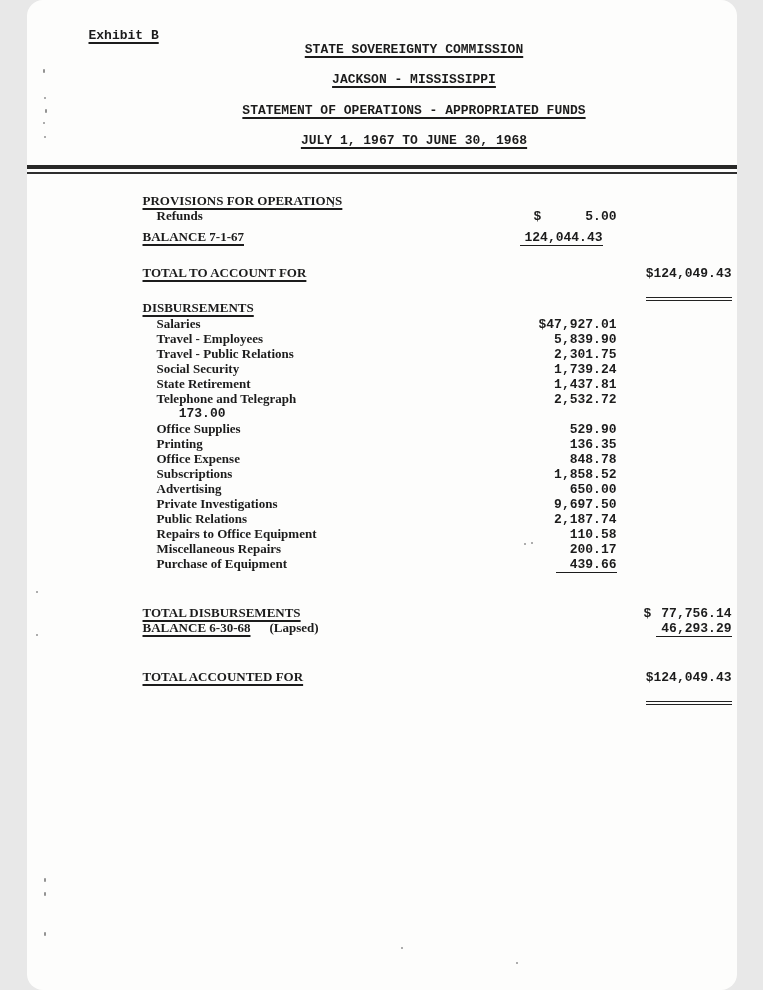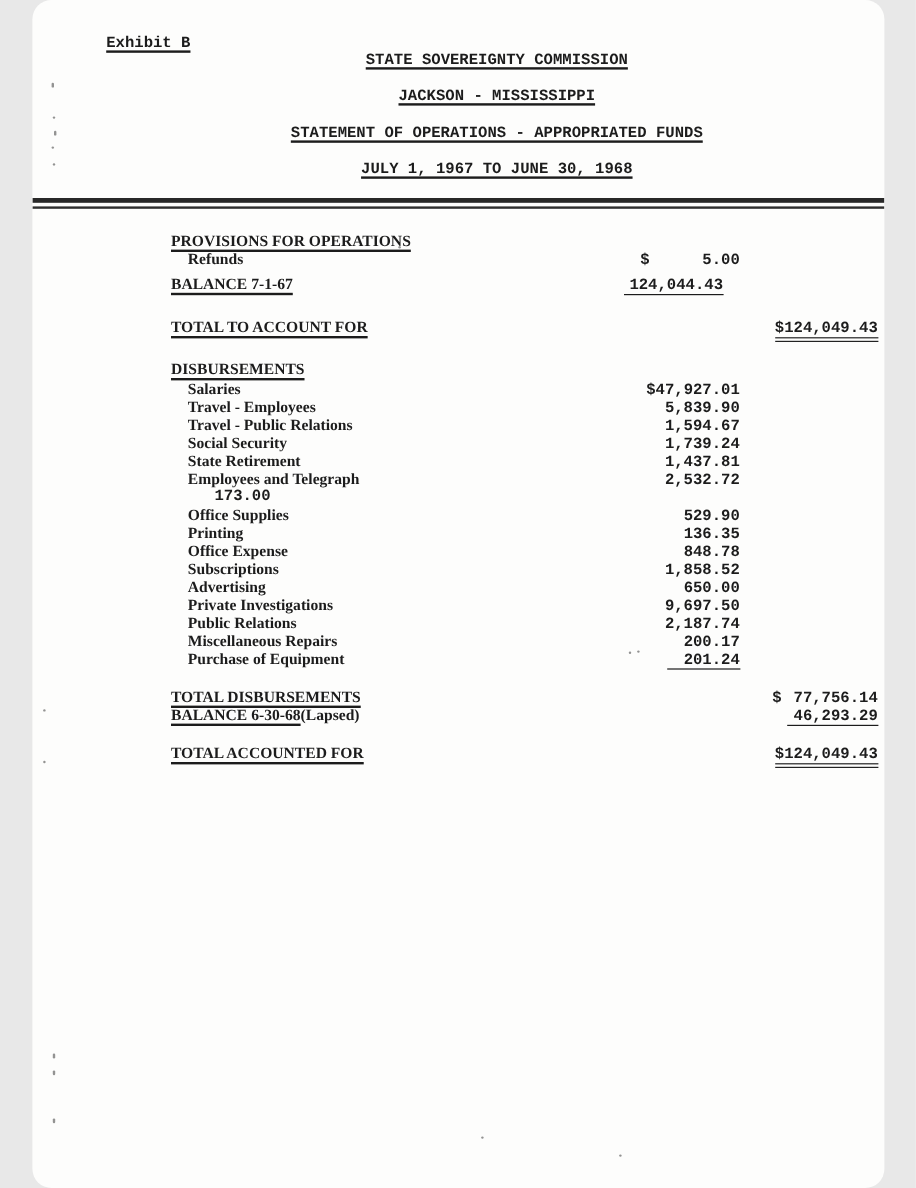--- a/index.html
+++ b/index.html
@@ -37,24 +37,24 @@
   .row{display:flex;align-items:baseline;height:15px;}
   .lbl{width:377px;white-space:nowrap;font-family:Liberation Serif, serif;}
   .ind{padding-left:14px;}
   .mid{display:inline-flex;width:83px;justify-content:flex-end;white-space:nowrap;}
   .rt{display:inline-flex;width:88px;justify-content:flex-end;margin-left:41px;white-space:nowrap;}
   .cur{margin-right:auto;}
   
   .num-u{border-bottom:1.5px solid #1c1c1c;}
   .ext4{padding-left:4px;margin-left:36px;} .ext5{padding-left:5px;} .ext14{padding-left:14px;}
   
-  .dblu{display:inline-block;border-bottom:4px double #222;padding-bottom:0;}
+  .dblu{display:inline-block;border-bottom:4px double #222;padding-bottom:16px;}
   .mt6{margin-top:6px;} .mt21{margin-top:21px;gap:40px;} .mt20{margin-top:20px;}
-  .mt17{margin-top:17px;} .mt1{margin-top:1px;}
-  .suffix{padding-left:0;}
+  .mt17{margin-top:34px;} .mt1{margin-top:1px;}
+  .suffix{padding-left:19px;}
   .speck{position:absolute;background:#6f6f6f;width:2px;height:2px;border-radius:1px;opacity:.75;}
   .speck.v{height:4px;width:2px;}
 </style>
 </head>
 <body>
 
 <div class="page">
 
   <div class="exhibit u">Exhibit B</div>
   <div class="pageno">3</div>
@@ -108,37 +108,37 @@
         </div>
         <div class="row">
           <span class="lbl ind">Travel - Employees</span>
           <span class="mid">
             <span>5,839.90</span>
           </span>
         </div>
         <div class="row">
           <span class="lbl ind">Travel - Public Relations</span>
           <span class="mid">
-            <span>1,594.67</span>
+            <span>2,301.75</span>
           </span>
         </div>
         <div class="row">
           <span class="lbl ind">Social Security</span>
           <span class="mid">
             <span>1,739.24</span>
           </span>
         </div>
         <div class="row">
           <span class="lbl ind">State Retirement</span>
           <span class="mid">
             <span>1,437.81</span>
           </span>
         </div>
         <div class="row">
-          <span class="lbl ind">Employees and Telegraph</span>
+          <span class="lbl ind">Telephone and Telegraph</span>
           <span class="mid">
             <span>2,532.72</span>
           </span>
         </div>
         <div class="row">
           <span class="mid">
             <span>173.00</span>
           </span>
         </div>
         <div class="row">
@@ -177,29 +177,35 @@
             <span>9,697.50</span>
           </span>
         </div>
         <div class="row">
           <span class="lbl ind">Public Relations</span>
           <span class="mid">
             <span>2,187.74</span>
           </span>
         </div>
         <div class="row">
+          <span class="lbl ind">Repairs to Office Equipment</span>
+          <span class="mid">
+            <span>110.58</span>
+          </span>
+        </div>
+        <div class="row">
           <span class="lbl ind">Miscellaneous Repairs</span>
           <span class="mid">
             <span>200.17</span>
           </span>
         </div>
         <div class="row">
           <span class="lbl ind">Purchase of Equipment</span>
           <span class="mid">
-            <span class="num-u ext14">201.24</span>
+            <span class="num-u ext14">439.66</span>
           </span>
         </div>
       </div>
 
     <div class="row mt17">
       <span class="lbl"><span class="u">TOTAL DISBURSEMENTS</span></span>
       <span class="mid"></span>
       <span class="rt">
           <span class="cur">$</span>
           <span>77,756.14</span>

